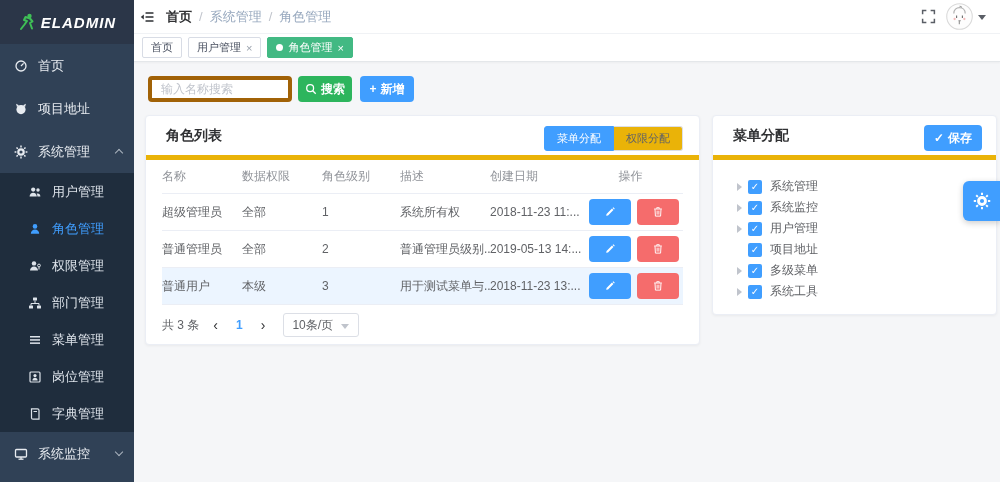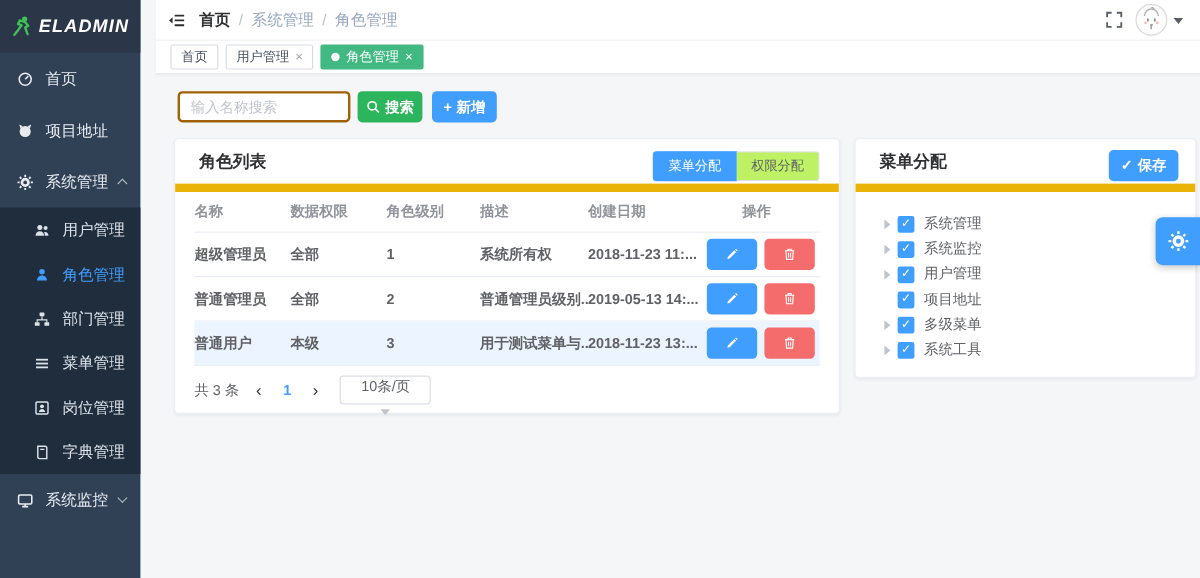--- a/index.html
+++ b/index.html
@@ -1,20 +1,20 @@
 <!DOCTYPE html>
 <html><head>
 <meta charset="utf-8">
 <style>
   * { margin:0; padding:0; box-sizing:border-box; }
   html,body { width:1000px; height:482px; overflow:hidden; }
   body { font-family:"Liberation Sans","DejaVu Sans",sans-serif; background:#f5f6f8; position:relative; color:#303133; }
 
   
-  .sidebar { position:absolute; left:0; top:0; width:117px; height:482px; background:#304156; z-index:5; }
+  .sidebar { position:absolute; left:0; top:0; width:134px; height:482px; background:#304156; z-index:5; }
   .logo { height:44px; background:#2b3648; display:flex; align-items:center; justify-content:center; gap:5px; }
   .logo-text { color:#fff; font-weight:bold; font-size:15px; letter-spacing:1px; font-style:italic; }
   .side-item { height:43px; display:flex; align-items:center; padding-left:14px; color:#e8ecf1; font-size:13px; cursor:pointer; position:relative; }
   .side-item .micon { width:14px; height:14px; margin-right:10px; flex:0 0 14px; }
   .submenu { background:#1f2d3d; }
   .submenu .side-item { height:37px; padding-left:28px; color:#dde3ea; }
   .side-item.active { color:#409EFF; }
   .chev { position:absolute; right:12px; width:6px; height:6px; border-right:1.5px solid #aab4bf; border-bottom:1.5px solid #aab4bf; }
   .chev.up { transform:rotate(-135deg); top:20px; }
   .chev.down { transform:rotate(45deg); top:17px; }
@@ -34,54 +34,54 @@
   
   .tabbar { position:absolute; left:130px; top:34px; width:870px; height:28px; background:#fff; border-bottom:1px solid #e4e7ea; box-shadow:0 1px 2px rgba(0,0,0,.04); display:flex; align-items:center; gap:6px; padding-left:12px; z-index:4; }
   .tag { height:21px; display:inline-flex; align-items:center; gap:5px; padding:0 8px; border:1px solid #d8dce5; background:#fff; color:#495060; font-size:11px; border-radius:2px; cursor:pointer; }
   .tag .x { color:#9aa2ad; font-size:11px; }
   .tag.active { background:#42b983; border-color:#42b983; color:#fff; }
   .tag.active .x { color:#fff; }
   .dot { width:7px; height:7px; border-radius:50%; background:#fff; }
 
   
   .content { position:absolute; left:130px; top:62px; width:870px; height:420px; }
-  .inp { position:absolute; left:18px; top:14px; width:144px; height:26px; border:2px solid #a16207; border-radius:4px; background:#fff; font-size:12px; padding:0 9px; color:#606266; }
+  .inp { position:absolute; left:18px; top:14px; width:144px; height:26px; border:4px solid #a16207; border-radius:4px; background:#fff; font-size:12px; padding:0 9px; color:#606266; }
   .inp::placeholder { color:#c0c4cc; }
   .btn { display:inline-flex; align-items:center; justify-content:center; gap:4px; border:none; border-radius:4px; color:#fff; font-size:12px; cursor:pointer;font-weight:bold; }
   .btn-search { position:absolute; left:168px; top:14px; width:54px; height:26px; background:#2db55d; }
   .btn-add { position:absolute; left:230px; top:14px; width:54px; height:26px; background:#409EFF; }
 
   .card { position:absolute; background:#fff; border:1px solid #ebeef5; border-radius:4px; box-shadow:0 1px 3px rgba(0,0,0,.05); }
   .role-card { left:15px; top:53px; width:555px; height:230px; }
   .menu-card { left:582px; top:53px; width:285px; height:200px; }
-  .card-head { height:44px; border-bottom:7px solid #eab308; display:flex; align-items:center; padding:0 20px; position:relative; }
+  .card-head { height:44px; border-bottom:5px solid #eab308; display:flex; align-items:center; padding:0 20px; position:relative; }
   .card-title { font-size:14px; font-weight:bold; color:#303133; }
 
   .toggle-group { position:absolute; right:16px; top:10px; display:flex; }
   .tg { height:25px; padding:0 12px; font-size:11px; display:flex; align-items:center; cursor:pointer; }
   .tg.on { background:#409EFF; color:#fff; border:1px solid #409EFF; border-radius:3px 0 0 3px; }
-  .tg.off { background:#bef264; color:#606266; border:1px solid #dcdfe6; border-left:none; border-radius:0 3px 3px 0; }
+  .tg.off { background:#eab308; color:#606266; border:1px solid #dcdfe6; border-left:none; border-radius:0 3px 3px 0; }
 
   .tbl { margin:0 16px; font-size:12px; }
   .trow { display:flex; align-items:center; border-bottom:1px solid #ebeef5; }
   .thead { height:34px; color:#909399; }
   .tr { height:37px; color:#606266; }
   .tr.selected { background:#ecf5ff; }
-  .c { padding-right:6px; white-space:nowrap; overflow:hidden;font-weight:bold; }
+  .c { padding-right:6px; white-space:nowrap; overflow:hidden; }
   .c1{width:80px;} .c2{width:80px;} .c3{width:78px;} .c4{width:90px;} .c5{width:94px;}
   .c6{flex:1; display:flex; justify-content:center; gap:6px; }
   .thead .c6 { display:block; text-align:center; }
   .mini { width:42px; height:26px; border:none; border-radius:4px; display:inline-flex; align-items:center; justify-content:center; cursor:pointer; }
   .mini.edit { background:#409EFF; }
   .mini.del { background:#F56C6C; }
 
   .pager { display:flex; align-items:center; height:40px; padding:0 16px; font-size:12px; color:#606266; gap:10px; }
   .pg-arrow { color:#303133; font-size:14px; cursor:pointer; padding:0 4px; }
   .pg-num { color:#409EFF; font-weight:bold; padding:0 4px; cursor:pointer; }
-  .pg-size { margin-left:4px; width:76px; height:24px; border:1px solid #dcdfe6; border-radius:3px; display:flex; align-items:center; padding:0 8px; gap:8px; cursor:pointer; color:#606266; background:#fff;flex-direction:column; }
+  .pg-size { margin-left:4px; width:76px; height:24px; border:1px solid #dcdfe6; border-radius:3px; display:flex; align-items:center; padding:0 8px; gap:8px; cursor:pointer; color:#606266; background:#fff; }
   .pg-size .caret { border-top-color:#c0c4cc; }
 
   .btn-save { position:absolute; right:14px; top:9px; width:58px; height:26px; background:#409EFF; }
   .tree { padding:16px 0 0 24px; }
   .tnode { height:21px; display:flex; align-items:center; font-size:12px; color:#606266; cursor:pointer; }
   .tcaret { width:0; height:0; border-top:4px solid transparent; border-bottom:4px solid transparent; border-left:5px solid #c0c4cc; margin-right:6px; }
   .tcaret.hidden { visibility:hidden; }
   .cbox { width:14px; height:14px; background:#409EFF; border-radius:2px; color:#fff; font-size:10px; line-height:14px; text-align:center; margin-right:8px; }
 
   .gear-float { position:absolute; right:0; top:181px; width:37px; height:40px; background:#409EFF; border-radius:6px 0 0 6px; display:flex; align-items:center; justify-content:center; cursor:pointer; z-index:9; box-shadow:0 2px 6px rgba(0,0,0,.2); }
@@ -141,20 +141,31 @@
           <path d="M9.4 11.4h3c0-1.7-1.2-3-2.7-3-.3 0-.7.1-1 .2.4.8.7 1.8.7 2.8z"></path>
       </svg>
       <span>用户管理</span>
     </div>
     <div class="side-item active">
       <svg class="micon" viewBox="0 0 14 14" fill="#409EFF">
         <circle cx="7" cy="4.4" r="2.3"></circle>
           <path d="M2.8 11.8c0-2.3 1.9-4.2 4.2-4.2s4.2 1.9 4.2 4.2z"></path>
       </svg>
       <span>角色管理</span>
+    </div>
+    <div class="side-item">
+      <svg class="micon" viewBox="0 0 14 14">
+        <g fill="#dde3ea">
+            <circle cx="6" cy="4.4" r="2.2"></circle>
+            <path d="M2 11.6c0-2.2 1.8-4 4-4s4 1.8 4 4z"></path>
+          </g>
+        <circle cx="11" cy="6.5" r="1.4" fill="none" stroke="#dde3ea" stroke-width="1"></circle>
+          <line x1="11" y1="7.9" x2="11" y2="10.5" stroke="#dde3ea" stroke-width="1"></line>
+      </svg>
+      <span>权限管理</span>
     </div>
     <div class="side-item">
       <svg class="micon" viewBox="0 0 14 14">
         <g fill="#dde3ea">
             <rect x="5" y="1.5" width="4" height="3" rx=".5"></rect>
             <rect x="1" y="9.5" width="4" height="3" rx=".5"></rect>
             <rect x="9" y="9.5" width="4" height="3" rx=".5"></rect>
           </g>
         <path d="M7 4.5v2.5M3 9.5V7.5h8v2" fill="none" stroke="#dde3ea" stroke-width="1"></path>
       </svg>

